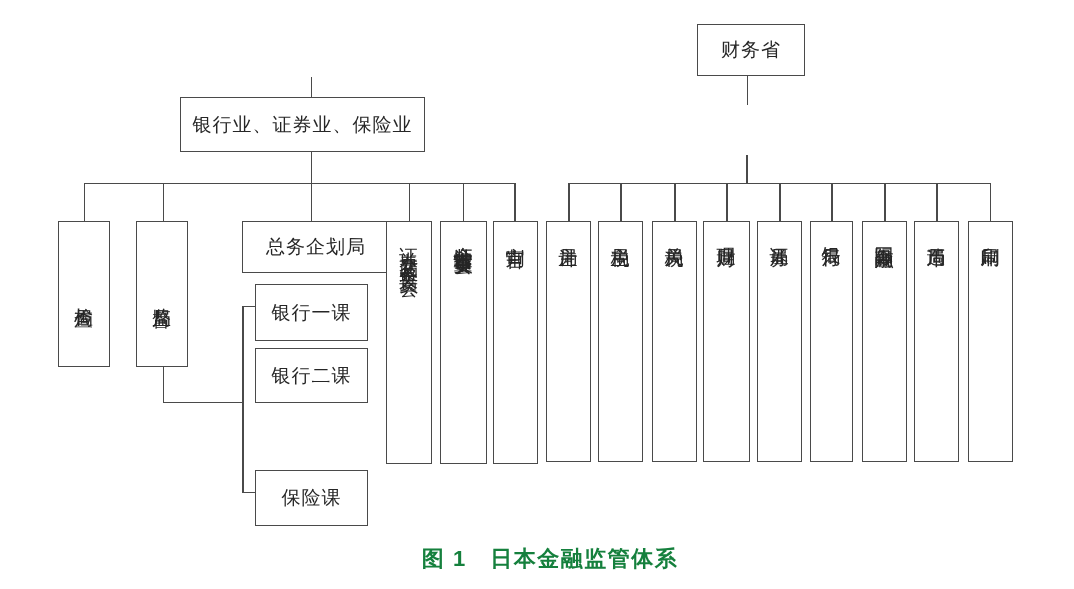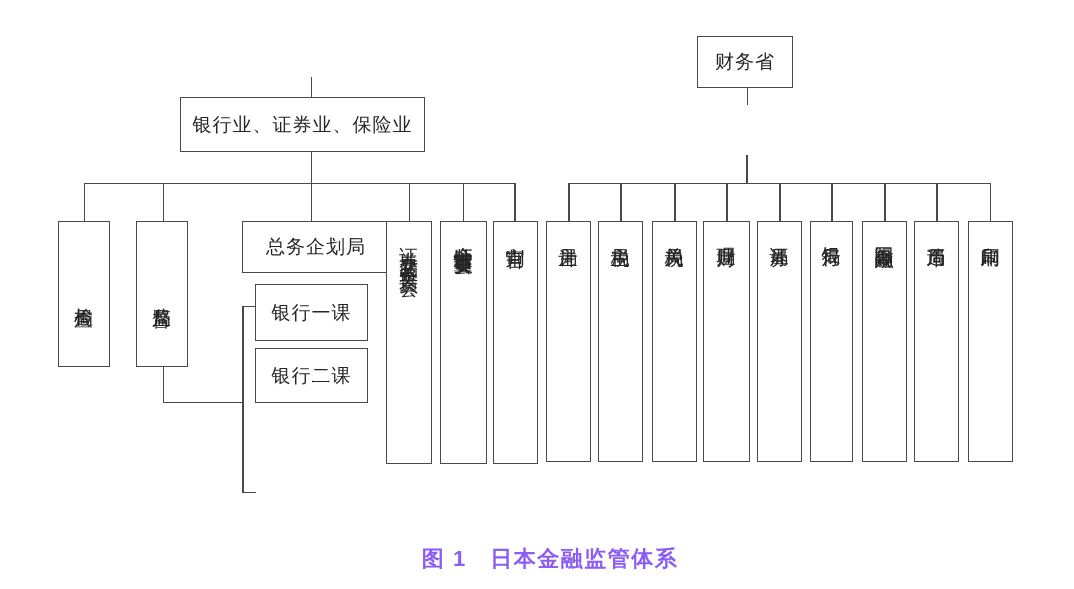--- a/index.html
+++ b/index.html
@@ -16,21 +16,21 @@
     writing-mode:vertical-rl;text-orientation:upright;
     justify-content:flex-start;padding-top:10px;letter-spacing:1px;line-height:1;
   }
   .vcenter{justify-content:center;padding-top:0;}
   .hline,.vline{position:absolute;background:#4a4a4a;}
   .hline{height:1.5px;}
   .vline{width:1.5px;}
   .caption{
     position:absolute;left:0;right:0;top:544px;text-align:center;padding-left:26px;
     font-family:"Liberation Sans","DejaVu Sans",sans-serif;font-weight:700;
-    font-size:22px;color:#8b5cf6;letter-spacing:1.5px;
+    font-size:22px;color:#15803d;letter-spacing:1.5px;
   }
 </style>
 </head>
 <body>
 
 <div id="canvas">
 
   <div class="vline" style="left:310.5px;top:77px;height:20px"></div>
   <div class="vline" style="left:310.5px;top:152px;height:69px"></div>
   <div class="hline" style="left:83.5px;top:182.5px;width:432px"></div>
@@ -58,25 +58,26 @@
   <div class="vline" style="left:884px;top:183px;height:38px"></div>
   <div class="vline" style="left:936px;top:183px;height:38px"></div>
   <div class="vline" style="left:989.5px;top:183px;height:38px"></div>
 
   <div class="box" style="left:180px;top:97px;width:245px;height:55px">银行业、证券业、保险业</div>
   <div class="box vbox vcenter" style="left:58px;top:221px;width:52px;height:146px">检查局</div>
   <div class="box vbox vcenter" style="left:136px;top:221px;width:52px;height:146px">监督局</div>
   <div class="box" style="left:242px;top:221px;width:148px;height:52px">总务企划局</div>
   <div class="box" style="left:255px;top:348px;width:113px;height:55px">银行二课</div>
   <div class="box" style="left:255px;top:284px;width:113px;height:57px">银行一课</div>
+  <div class="box" style="left:255px;top:470px;width:113px;height:56px">保险课</div>
   <div class="box vbox" style="left:386px;top:221px;width:46px;height:243px;letter-spacing:4px">证券交易监督委员会</div>
   <div class="box vbox" style="left:440px;top:221px;width:47px;height:243px;letter-spacing:1px">会计师审计审查委员会</div>
   <div class="box vbox" style="left:493px;top:221px;width:45px;height:243px">审判官</div>
 
-  <div class="box" style="left:697px;top:36px;width:96px;height:52px">财务省</div>
+  <div class="box" style="left:697px;top:24px;width:108px;height:52px">财务省</div>
   <div class="box vbox" style="left:546px;top:221px;width:45px;height:241px">主计局</div>
   <div class="box vbox" style="left:598px;top:221px;width:45px;height:241px">主税局</div>
   <div class="box vbox" style="left:652px;top:221px;width:45px;height:241px">关税局</div>
   <div class="box vbox" style="left:703px;top:221px;width:47px;height:241px">理财局</div>
   <div class="box vbox" style="left:757px;top:221px;width:45px;height:241px">证券局</div>
   <div class="box vbox" style="left:810px;top:221px;width:43px;height:241px">银行局</div>
   <div class="box vbox" style="left:862px;top:221px;width:45px;height:241px">国际金融局</div>
   <div class="box vbox" style="left:914px;top:221px;width:45px;height:241px">造币局</div>
   <div class="box vbox" style="left:968px;top:221px;width:45px;height:241px">印刷局</div>
 

